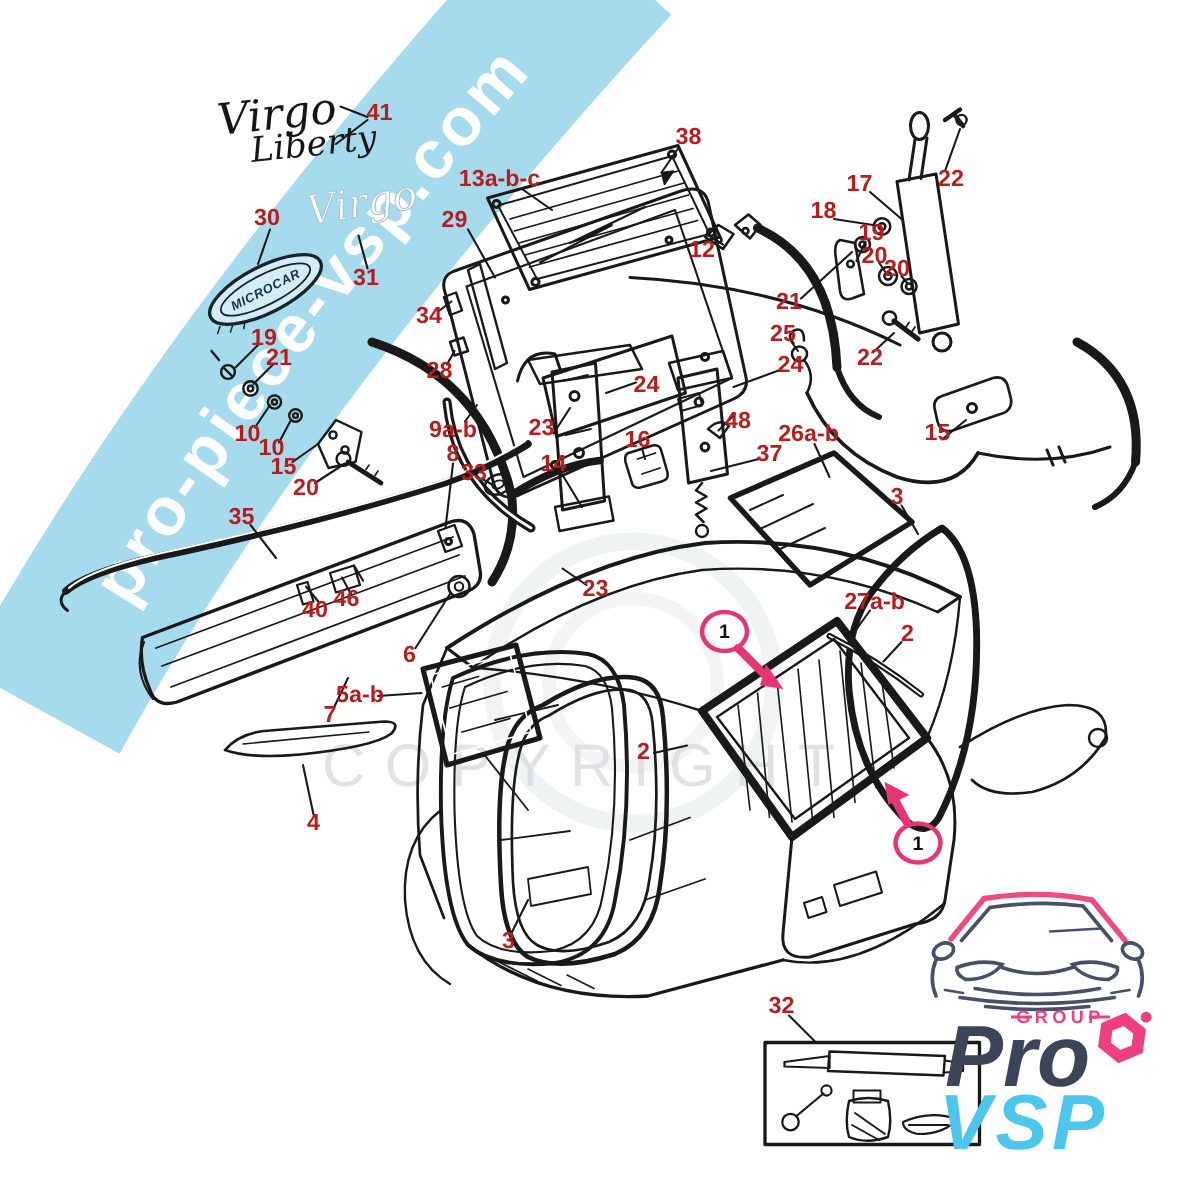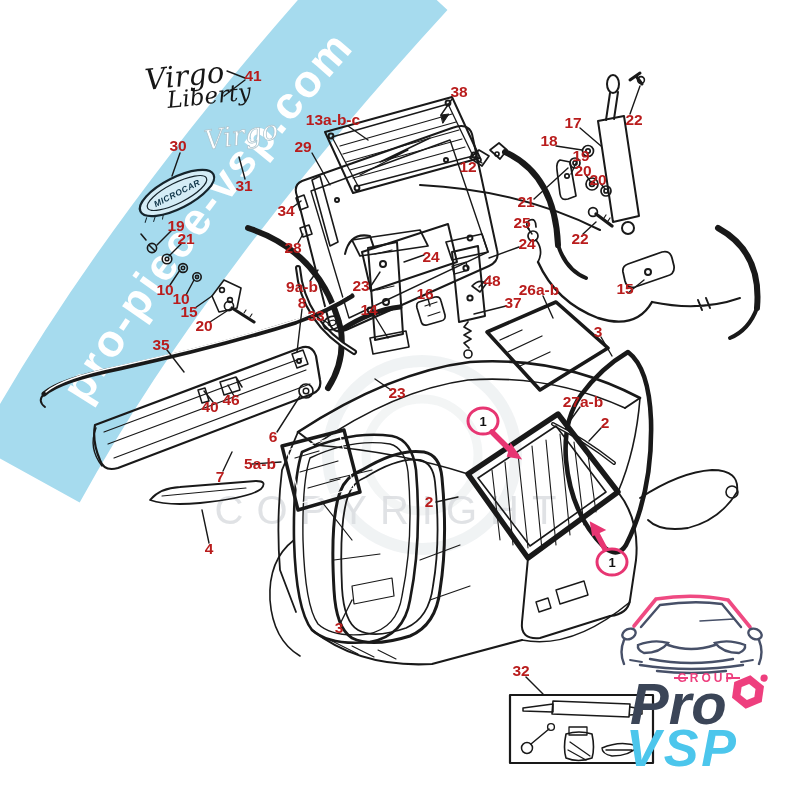--- a/index.html
+++ b/index.html
@@ -384,21 +384,21 @@
       <div class="callout" style="left: 189px; top: 312px;">15</div>
       <div class="callout" style="left: 204px; top: 326px;">20</div>
       <div class="callout" style="left: 161px; top: 345px;">35</div>
       <div class="callout" style="left: 302px; top: 303px;">8</div>
       <div class="callout" style="left: 316px; top: 316px;">33</div>
       <div class="callout" style="left: 210px; top: 407px;">40</div>
       <div class="callout" style="left: 231px; top: 400px;">46</div>
       <div class="callout" style="left: 397px; top: 393px;">23</div>
       <div class="callout" style="left: 273px; top: 437px;">6</div>
       <div class="callout" style="left: 220px; top: 477px;">7</div>
-      <div class="callout" style="left: 254px; top: 464px; padding-left: 12px;">5a-b</div>
+      <div class="callout" style="left: 234px; top: 464px; padding-left: 12px;">5a-b</div>
       <div class="callout" style="left: 209px; top: 549px;">4</div>
       <div class="callout" style="left: 598px; top: 332px;">3</div>
       <div class="callout" style="left: 583px; top: 402px;">27a-b</div>
       <div class="callout" style="left: 605px; top: 423px;">2</div>
       <div class="callout" style="left: 429px; top: 502px;">2</div>
       <div class="callout" style="left: 339px; top: 628px;">3</div>
       <div class="callout" style="left: 521px; top: 671px;">32</div>
       <div class="hl" style="left: 483px; top: 421px; border-color: rgb(231, 53, 114);">1</div>
       <div class="hl" style="left: 612px; top: 562px; border-color: rgb(231, 53, 114);">1</div>
     </div>

